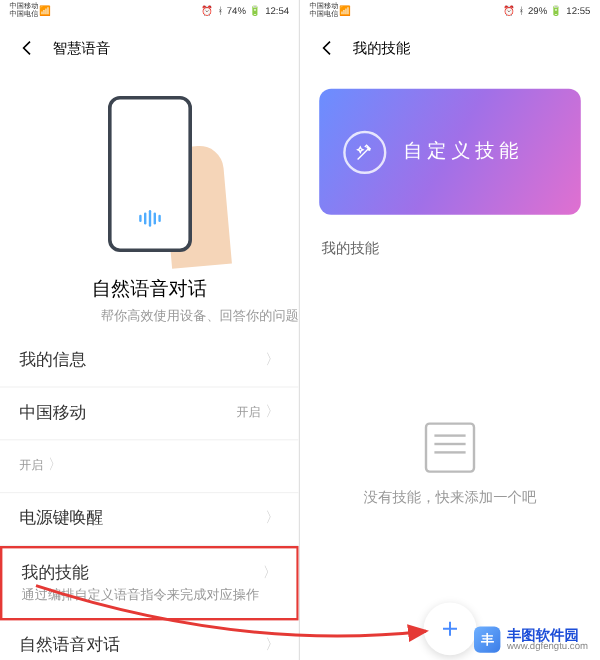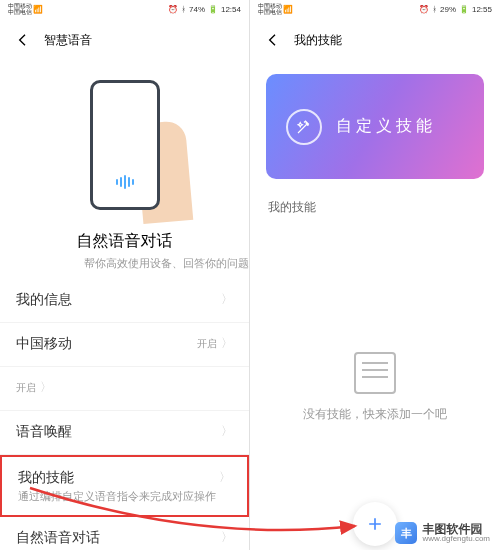--- a/index.html
+++ b/index.html
@@ -40,21 +40,21 @@
 .section-label{padding:8px 18px;font-size:12px;color:#666}
 .empty{flex:1;display:flex;flex-direction:column;align-items:center;justify-content:center;}
 .empty-icon{width:42px;height:42px;border:2px solid #bbb;border-radius:4px;position:relative;margin-bottom:12px}
 .empty-icon::before{content:"";position:absolute;top:8px;left:6px;right:6px;height:2px;background:#bbb;box-shadow:0 7px 0 #bbb,0 14px 0 #bbb}
 .empty-txt{font-size:12px;color:#999}
 .fab{position:absolute;bottom:4px;left:50%;transform:translateX(-50%);width:44px;height:44px;border-radius:50%;background:#fff;box-shadow:0 2px 8px rgba(0,0,0,.15);display:flex;align-items:center;justify-content:center}
 .arrow{position:absolute;pointer-events:none;z-index:10}
 .watermark{position:absolute;bottom:6px;right:10px;display:flex;align-items:center;gap:5px;z-index:20}
 .wm-logo{width:22px;height:22px;background:linear-gradient(135deg,#6fb0ff,#3b7de8);border-radius:5px;display:flex;align-items:center;justify-content:center;color:#fff;font-size:11px;font-weight:bold}
 .wm-txt{display:flex;flex-direction:column;line-height:1}
-.wm-name{font-size:12px;font-weight:600;color:#404040}
+.wm-name{font-size:12px;font-weight:600;color:#1d4ed8}
 .wm-url{font-size:8px;color:#888}
 .phone2{position:relative}
 </style>
 </head>
 <body>
 
 <div class="container">
 
   <div class="phone">
     <div class="statusbar">
@@ -114,21 +114,21 @@
           </div>
       </div>
       <div class="item">
         <div class="item-r">
             <span class="item-val">开启</span>
             <span class="chev">〉</span>
           </div>
       </div>
       <div class="item">
         <div class="item-l">
-            <span class="item-label">语音唤醒</span>
+            <span class="item-label">电源键唤醒</span>
           </div>
         <div class="item-r">
             <span class="chev">〉</span>
           </div>
       </div>
       <div class="item highlight">
         <div class="item-l">
           <span class="item-label">我的技能</span>
           <span class="item-desc">通过编排自定义语音指令来完成对应操作</span>
         </div>

